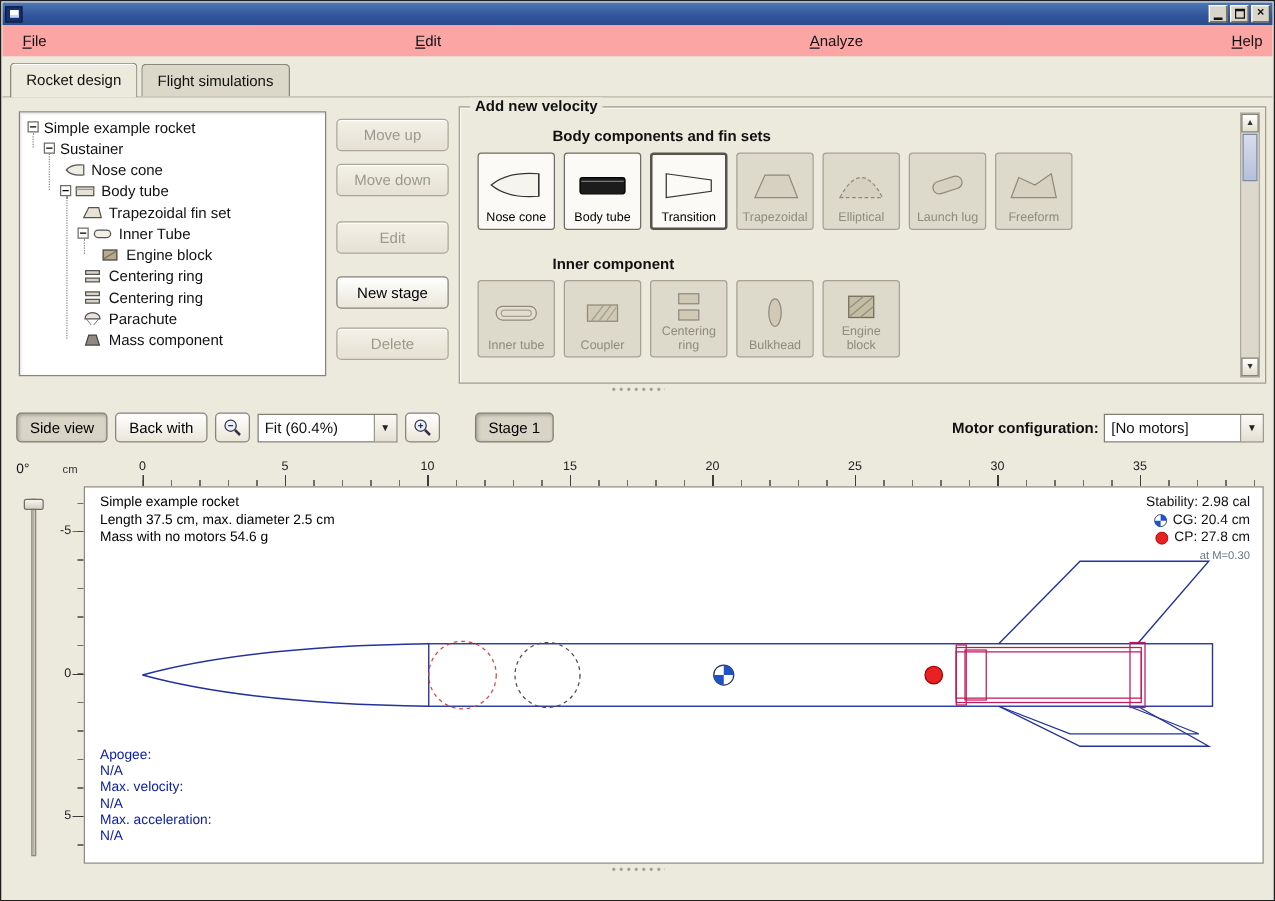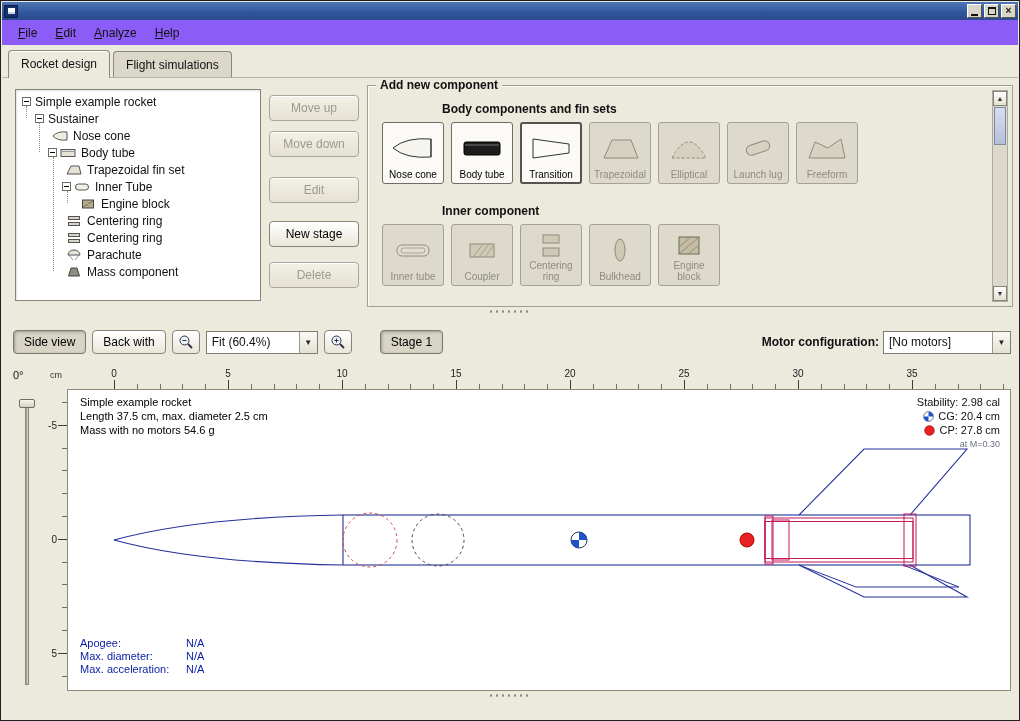--- a/index.html
+++ b/index.html
@@ -20,21 +20,21 @@
   .title-text{position:absolute;left:0;right:0;text-align:center;color:#fff;
     font-weight:bold;font-size:11px;letter-spacing:.2px;pointer-events:none;}
   .winbtns{margin-left:auto;display:flex;gap:2px;z-index:2;}
   .winbtn{width:15px;height:14px;background:#d9d5c9;border:1px solid;
     border-color:#ffffff #55534d #55534d #ffffff;display:flex;align-items:center;justify-content:center;}
   .winbtn .min{width:7px;height:2px;background:#111;margin-top:7px;}
   .winbtn .max{width:8px;height:8px;border:1px solid #111;border-top-width:2px;}
   .winbtn .cls{font-size:10px;font-weight:bold;color:#111;line-height:1;}
   
   .menubar{position:absolute;left:1px;top:19px;right:1px;height:25px;
-    display:flex;align-items:center;padding-left:8px;gap:2px;background:#8b5cf6;}
+    display:flex;align-items:center;padding-left:8px;gap:2px;background:#fca5a5;justify-content:space-between;}
   .menu-item{padding:3px 8px;}
   
   .tabstrip{position:absolute;left:1px;top:44px;right:1px;height:33px;
     display:flex;align-items:flex-end;padding-left:6px;border-bottom:1px solid #b9b5a7;}
   .tab{padding:6px 12px 5px;background:#dbd7c9;border:1px solid #8a877c;border-bottom:none;
     border-radius:4px 4px 0 0;margin-right:3px;position:relative;}
   .tab.active{background:#ece9dd;margin-bottom:-1px;padding-bottom:7px;
     box-shadow:inset 0 1px 0 #fff;z-index:2;}
   
   .tree-panel{position:absolute;left:14px;top:88px;width:246px;height:212px;background:#fff;
@@ -115,21 +115,21 @@
     background-position:right 0 top 36px,right 0 top 13px;
     background-repeat:no-repeat,no-repeat;}
   .rl-left{position:absolute;right:10px;font-size:10px;color:#222;transform:translateY(-50%);}
   .design-canvas{position:absolute;left:66px;top:388px;width:944px;height:302px;background:#fff;
     border:1px solid #8d8a80;overflow:hidden;}
   .cv-text{position:absolute;font-size:11px;color:#000;white-space:nowrap;}
   .stab-block{position:absolute;right:10px;top:5px;text-align:right;font-size:11px;line-height:14px;}
   .stab-block .row{display:flex;align-items:center;justify-content:flex-end;gap:4px;}
   .mach{font-size:9px;color:#6a7184;}
   .flight{position:absolute;left:12px;bottom:14px;font-size:11px;color:#0a1da2;line-height:13px;}
-  .flight .frow{display:flex;}
+  .flight .frow{display:flex;flex-direction:column;}
   .flight .flabel{width:106px;}
   
   .statusbar{position:absolute;left:0;right:0;bottom:3px;height:15px;display:flex;gap:20px;
     padding-left:78px;font-size:10px;font-weight:bold;color:#1c1c1c;align-items:center;}
   svg{display:block;}
 </style>
 </head>
 <body>
 
 <div class="window">
@@ -260,21 +260,21 @@
 
   <div class="stage-actions">
     <div class="btn disabled" style="margin-bottom:10px">Move up</div>
     <div class="btn disabled" style="margin-bottom:20px">Move down</div>
     <div class="btn disabled" style="margin-bottom:18px">Edit</div>
     <div class="btn" style="margin-bottom:15px">New stage</div>
     <div class="btn disabled">Delete</div>
   </div>
 
   <div class="groupbox">
-    <span class="legend">Add new component</span>
+    <span class="legend">Add new velocity</span>
 
     <div class="sec-heading" style="top:16px">Body components and fin sets</div>
     <div class="tile-row" style="top:36px">
       <div class="tile enabled">
         <span class="tile-icon">
           <svg width="46" height="28" viewBox="0 0 46 28">
               <path d="M3 14 Q16 3 41 5 L41 23 Q16 25 3 14 Z" fill="#f6f4ee" stroke="#333"></path>
               <line x1="41" y1="5" x2="41" y2="23" stroke="#333"></line>
             </svg>
         </span>
@@ -512,21 +512,21 @@
           <span class="mach">at M=0.30</span>
         </div>
     </div>
 
     <div class="flight">
       <div class="frow">
           <span class="flabel">Apogee:</span>
           <span>N/A</span>
         </div>
       <div class="frow">
-          <span class="flabel">Max. diameter:</span>
+          <span class="flabel">Max. velocity:</span>
           <span>N/A</span>
         </div>
       <div class="frow">
           <span class="flabel">Max. acceleration:</span>
           <span>N/A</span>
         </div>
     </div>
   </div>
 
   <div class="hsplit" style="top:691px">

